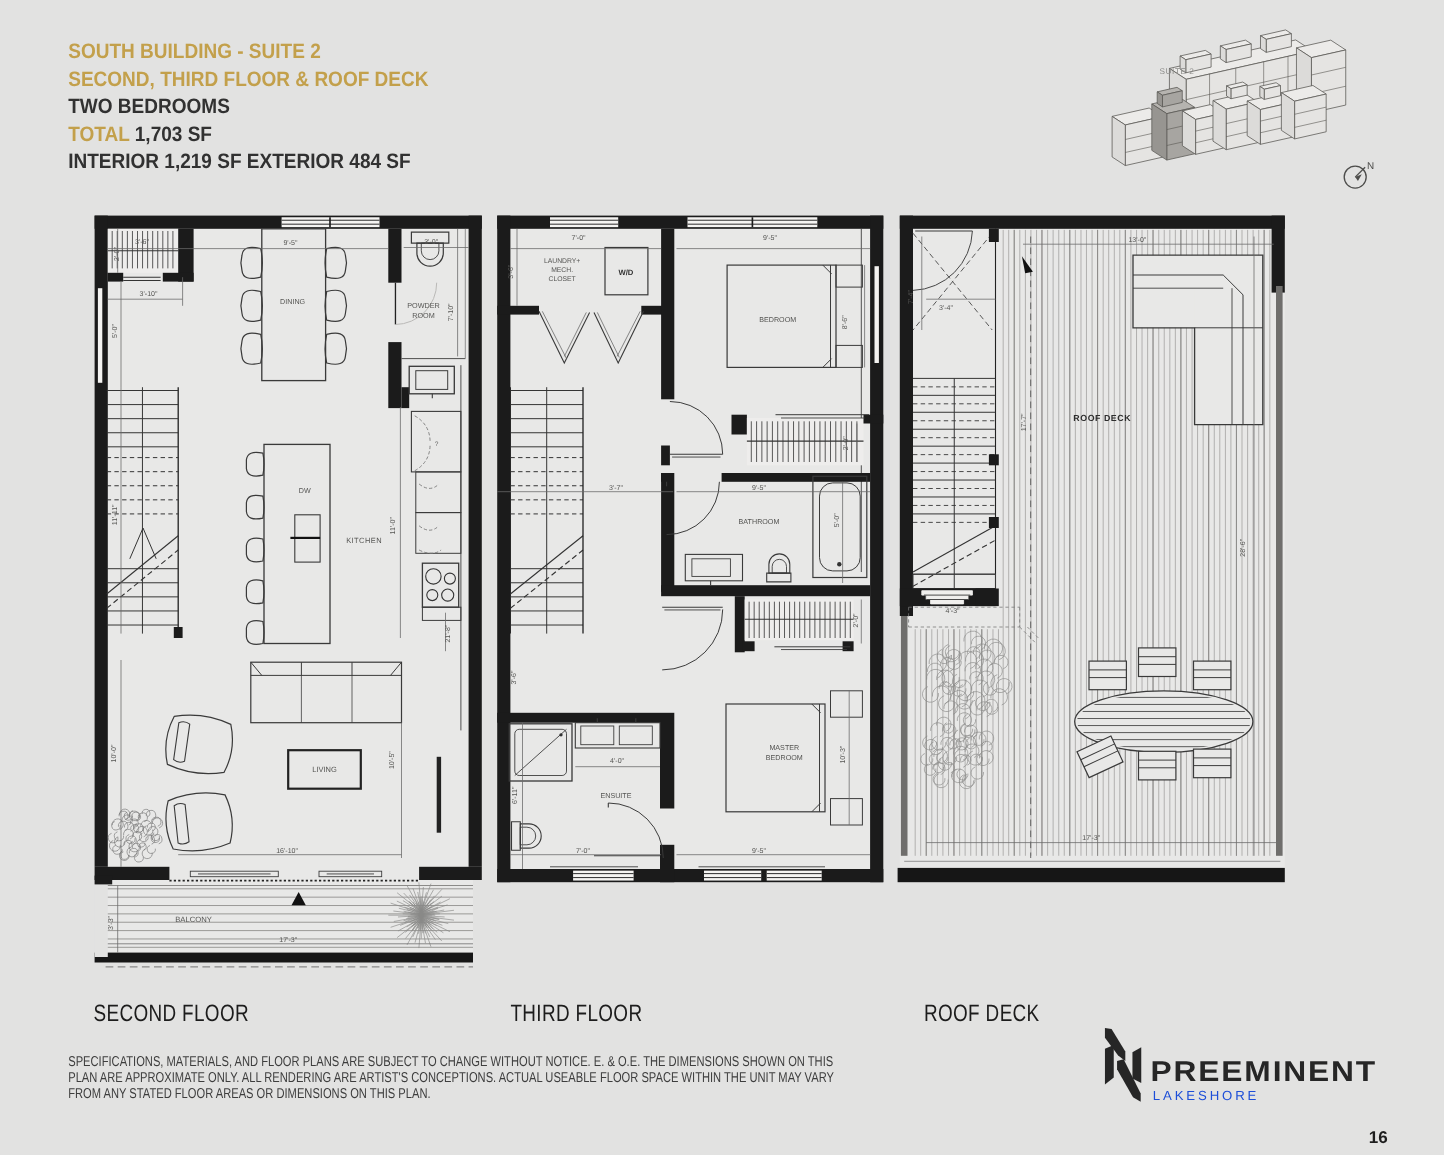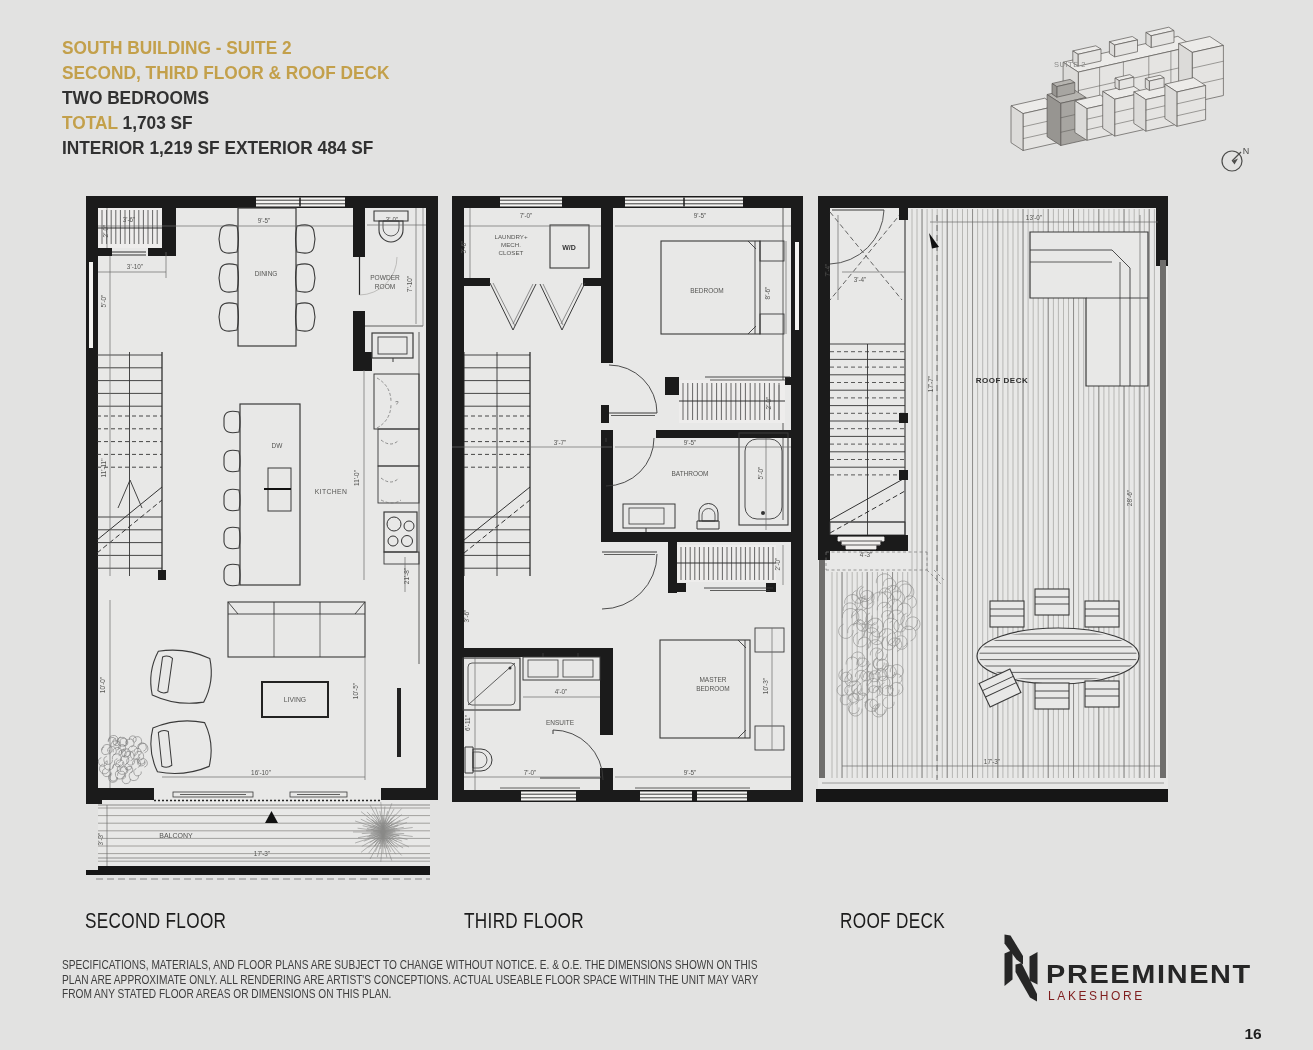--- a/index.html
+++ b/index.html
@@ -1,21 +1,21 @@
 <!DOCTYPE html>
 <html><head><meta charset="utf-8"><style>
 *{margin:0;padding:0;box-sizing:border-box}
 html,body{width:1313px;height:1050px;background:#e2e2e1;overflow:hidden}
 #page{position:relative;width:1313px;height:1050px;font-family:"Liberation Sans",sans-serif}
 .hdr{position:absolute;left:62px;font-weight:bold;font-size:19px;letter-spacing:0;white-space:nowrap;transform:scaleX(.91);transform-origin:0 0}
 .gold{color:#c3a04b}
 .dark{color:#313131}
 .disc{position:absolute;left:62px;top:958px;font-size:13px;color:#3e3e3e;line-height:14.5px;transform:scaleX(.78);transform-origin:0 0;white-space:nowrap}
 .preem{position:absolute;left:1046px;top:959px;font-weight:bold;font-size:26px;color:#262626;letter-spacing:1.5px;transform:scaleX(1.11);transform-origin:0 0;white-space:nowrap}
-.lake{position:absolute;left:1048px;top:989px;font-size:12px;color:#7f1d1d;letter-spacing:2.6px;white-space:nowrap}
+.lake{position:absolute;left:1048px;top:989px;font-size:12px;color:#1d4ed8;letter-spacing:2.6px;white-space:nowrap}
 </style></head><body>
 <div id="page">
 <div class="hdr gold" style="top:37px">SOUTH BUILDING - SUITE 2</div>
 <div class="hdr gold" style="top:62px">SECOND, THIRD FLOOR &amp; ROOF DECK</div>
 <div class="hdr dark" style="top:87px">TWO BEDROOMS</div>
 <div class="hdr" style="top:112px"><span class="gold">TOTAL </span><span class="dark">1,703 SF</span></div>
 <div class="hdr dark" style="top:137px">INTERIOR 1,219 SF EXTERIOR 484 SF</div>
 <svg width="1313" height="1050" style="position:absolute;left:0;top:0">
 <rect x="86" y="196" width="352" height="604" fill="#e8e8e7"></rect>
 <rect x="95" y="800" width="335" height="66" fill="#e8e8e7"></rect>

